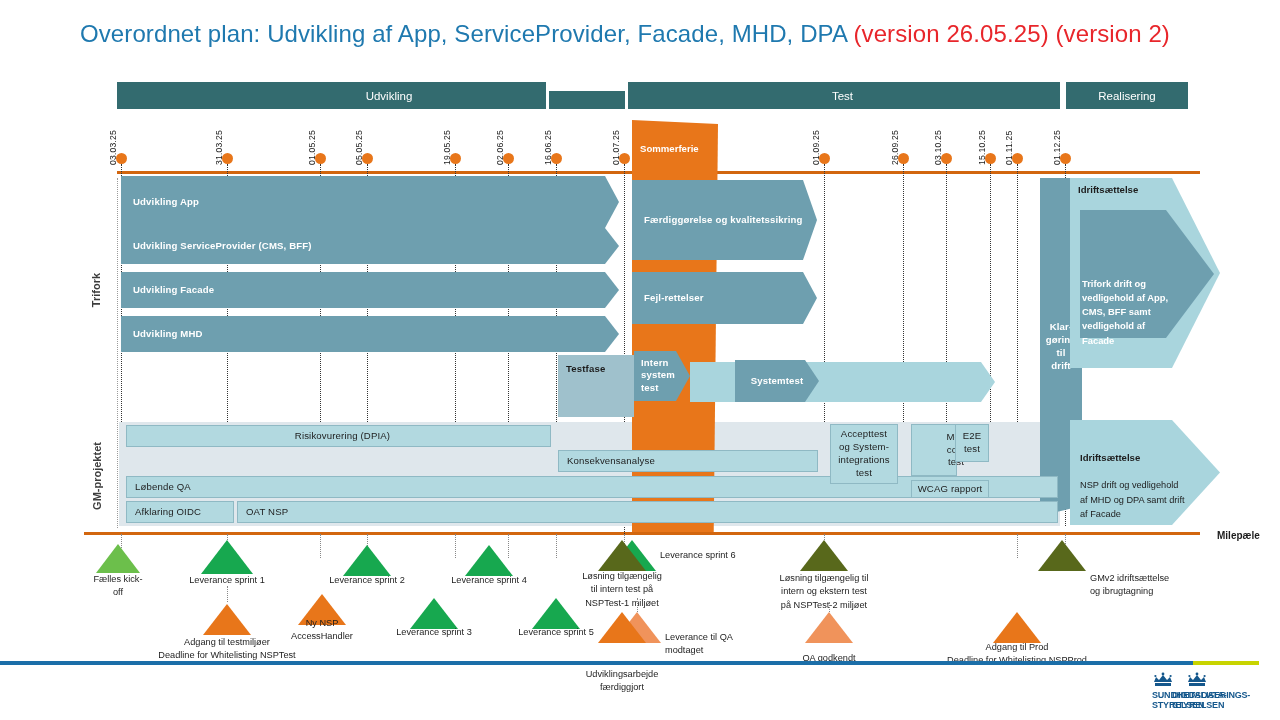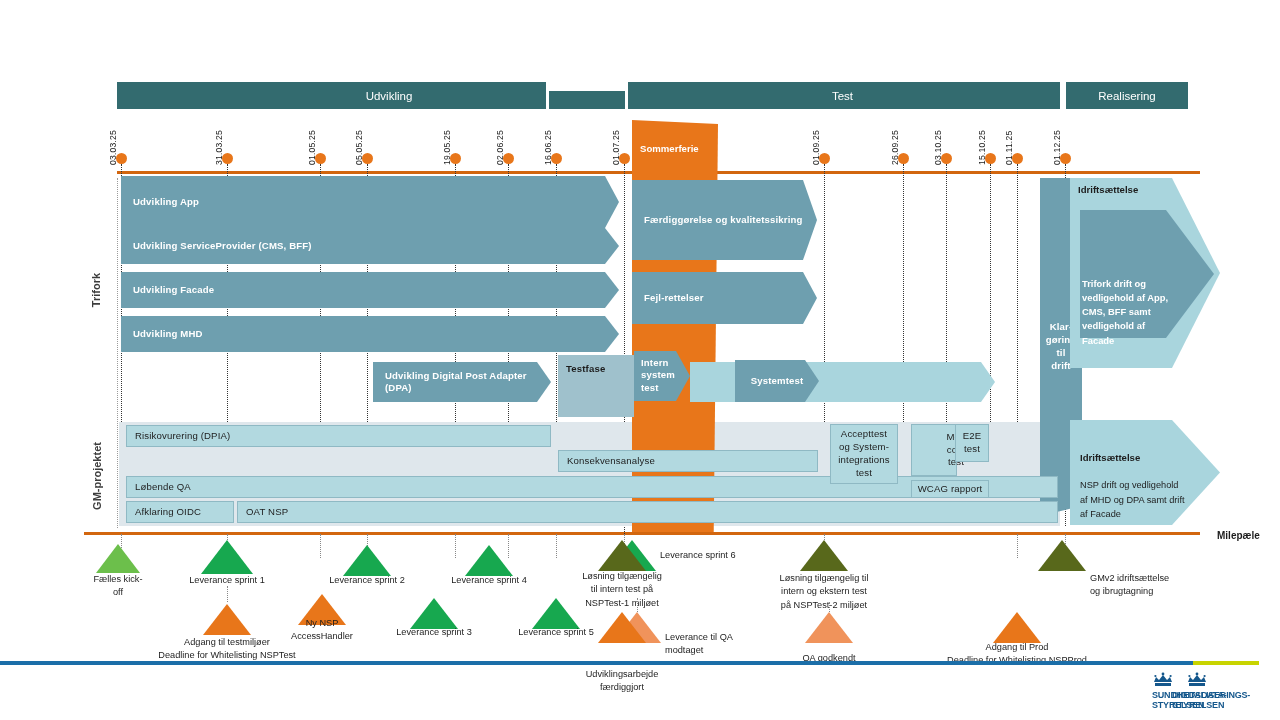--- a/index.html
+++ b/index.html
@@ -103,20 +103,24 @@
   .logo-txt{
     position:absolute;font-size:9px;font-weight:bold;color:#14578c;
     line-height:1.15;letter-spacing:-.2px;
   }
 </style>
 </head>
 <body>
 
 <div class="canvas">
 
+  <div class="abs" id="title">
+    <span>Overordnet plan: Udvikling af App, ServiceProvider, Facade, MHD, DPA</span>
+    <span class="ver">(version 26.05.25) (version 2)</span>
+  </div>
 
   <div class="abs phase" style="left:117px;top:82px;width:544px;">
     <span>Udvikling</span>
   </div>
   <div class="abs phase" style="left:625px;top:82px;width:435px;">
     <span>Test</span>
   </div>
   <div class="abs phase" style="left:1066px;top:82px;width:122px;">
     <span>Realisering</span>
   </div>
@@ -209,23 +213,20 @@
   </div>
   <div class="abs bar teal arrow" style="left:121px;top:228px;width:498px;height:36px;">
     <span>Udvikling ServiceProvider (CMS, BFF)</span>
   </div>
   <div class="abs bar teal arrow" style="left:121px;top:272px;width:498px;height:36px;">
     <span>Udvikling Facade</span>
   </div>
   <div class="abs bar teal arrow" style="left:121px;top:316px;width:498px;height:36px;">
     <span>Udvikling MHD</span>
   </div>
-  <div class="abs bar teal arrow" style="left:373px;top:362px;width:178px;height:40px;">
-    <span>Udvikling Digital Post Adapter (DPA)</span>
-  </div>
 
   <div class="abs bar teal arrow" style="left:632px;top:180px;width:185px;height:80px;">
     <span>Færdiggørelse og kvalitetssikring</span>
   </div>
   <div class="abs bar teal arrow" style="left:632px;top:272px;width:185px;height:52px;">
     <span>Fejl-rettelser</span>
   </div>
 
   <div class="abs bar lightteal top" style="left:558px;top:355px;width:76px;height:62px;padding-top:8px;padding-left:8px;font-weight:bold;">
     <span>Testfase</span>
@@ -243,21 +244,21 @@
     <span>Systemtest</span>
   </div>
 
   <div class="abs bar teal center" style="left:1040px;top:178px;width:42px;height:338px;white-space:pre-line;line-height:1.35;
               clip-path:polygon(0 0,100% 0,100% 97%,0 100%);">
     <span>Klar-
 gøring til
 drift</span>
   </div>
 
-  <div class="abs bar paleboxed" style="left:126px;top:425px;width:425px;height:22px;padding-left:8px;">
+  <div class="abs bar paleboxed" style="left:126px;top:425px;width:425px;height:22px;padding-left:8px;justify-content:center;">
     <span>Risikovurering (DPIA)</span>
   </div>
   <div class="abs bar paleboxed" style="left:558px;top:450px;width:260px;height:22px;padding-left:8px;">
     <span>Konsekvensanalyse</span>
   </div>
   <div class="abs bar paleboxed" style="left:126px;top:476px;width:932px;height:22px;padding-left:8px;">
     <span>Løbende QA</span>
   </div>
   <div class="abs bar paleboxed" style="left:126px;top:501px;width:108px;height:22px;padding-left:8px;">
     <span>Afklaring OIDC</span>

